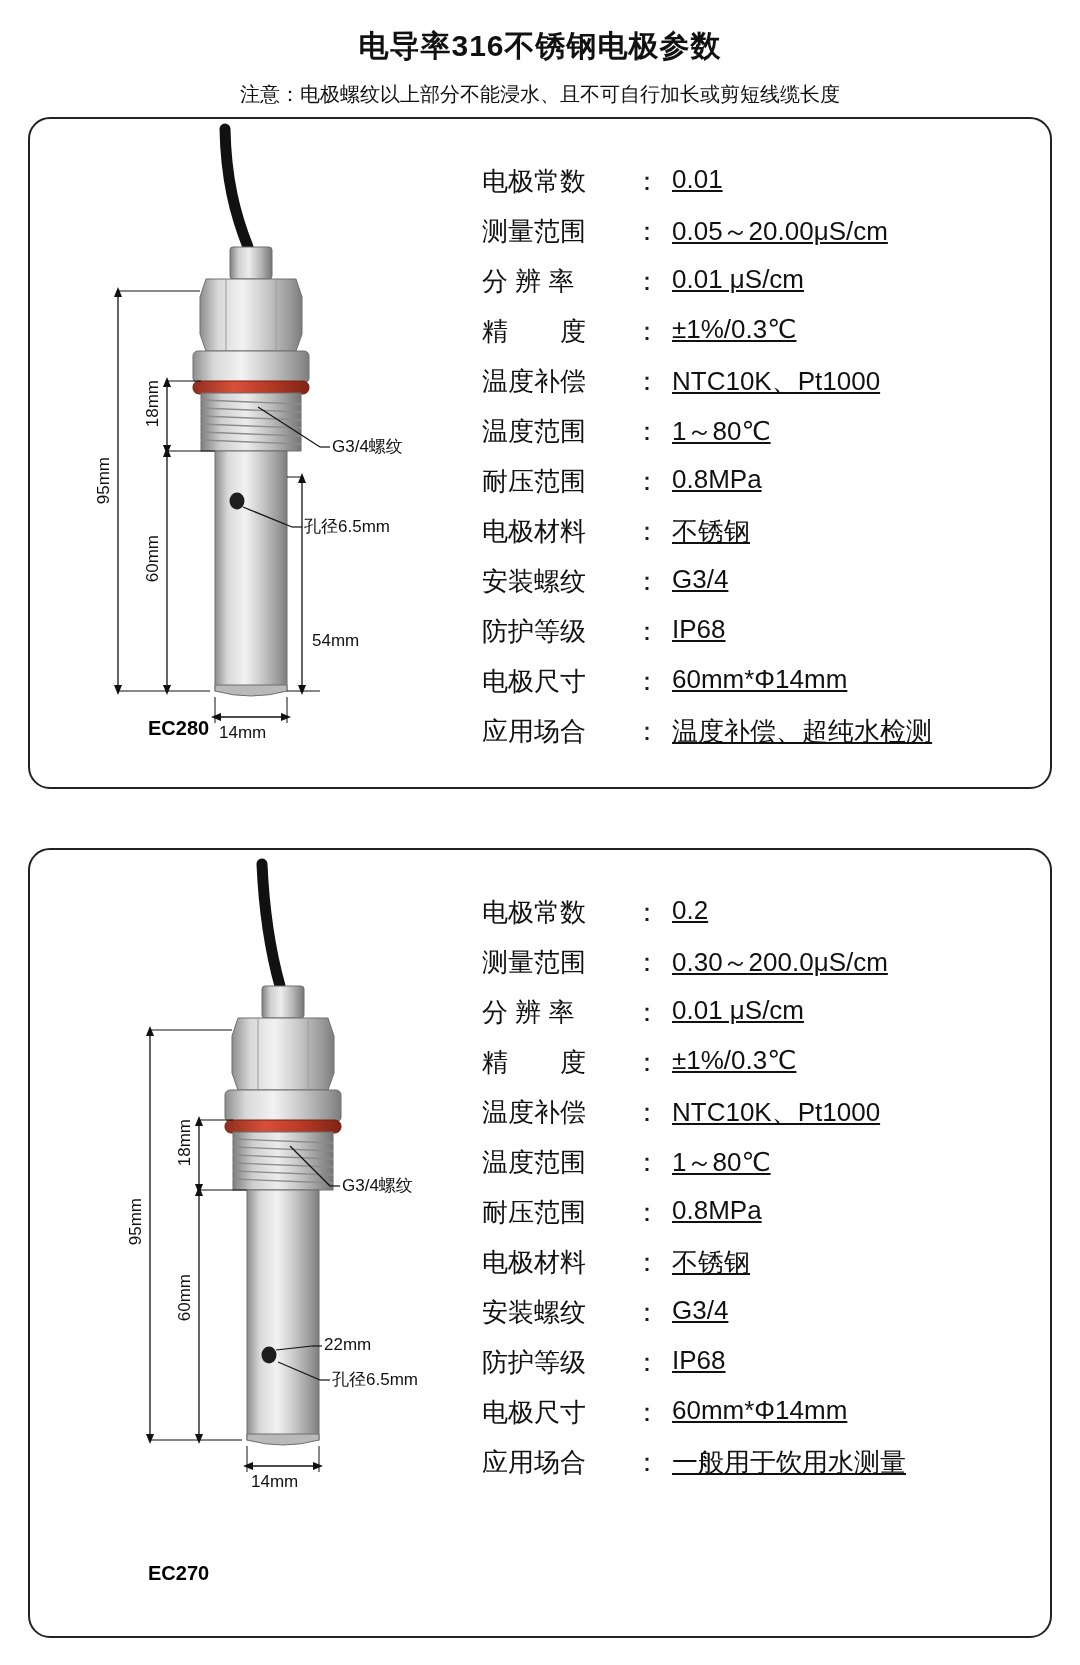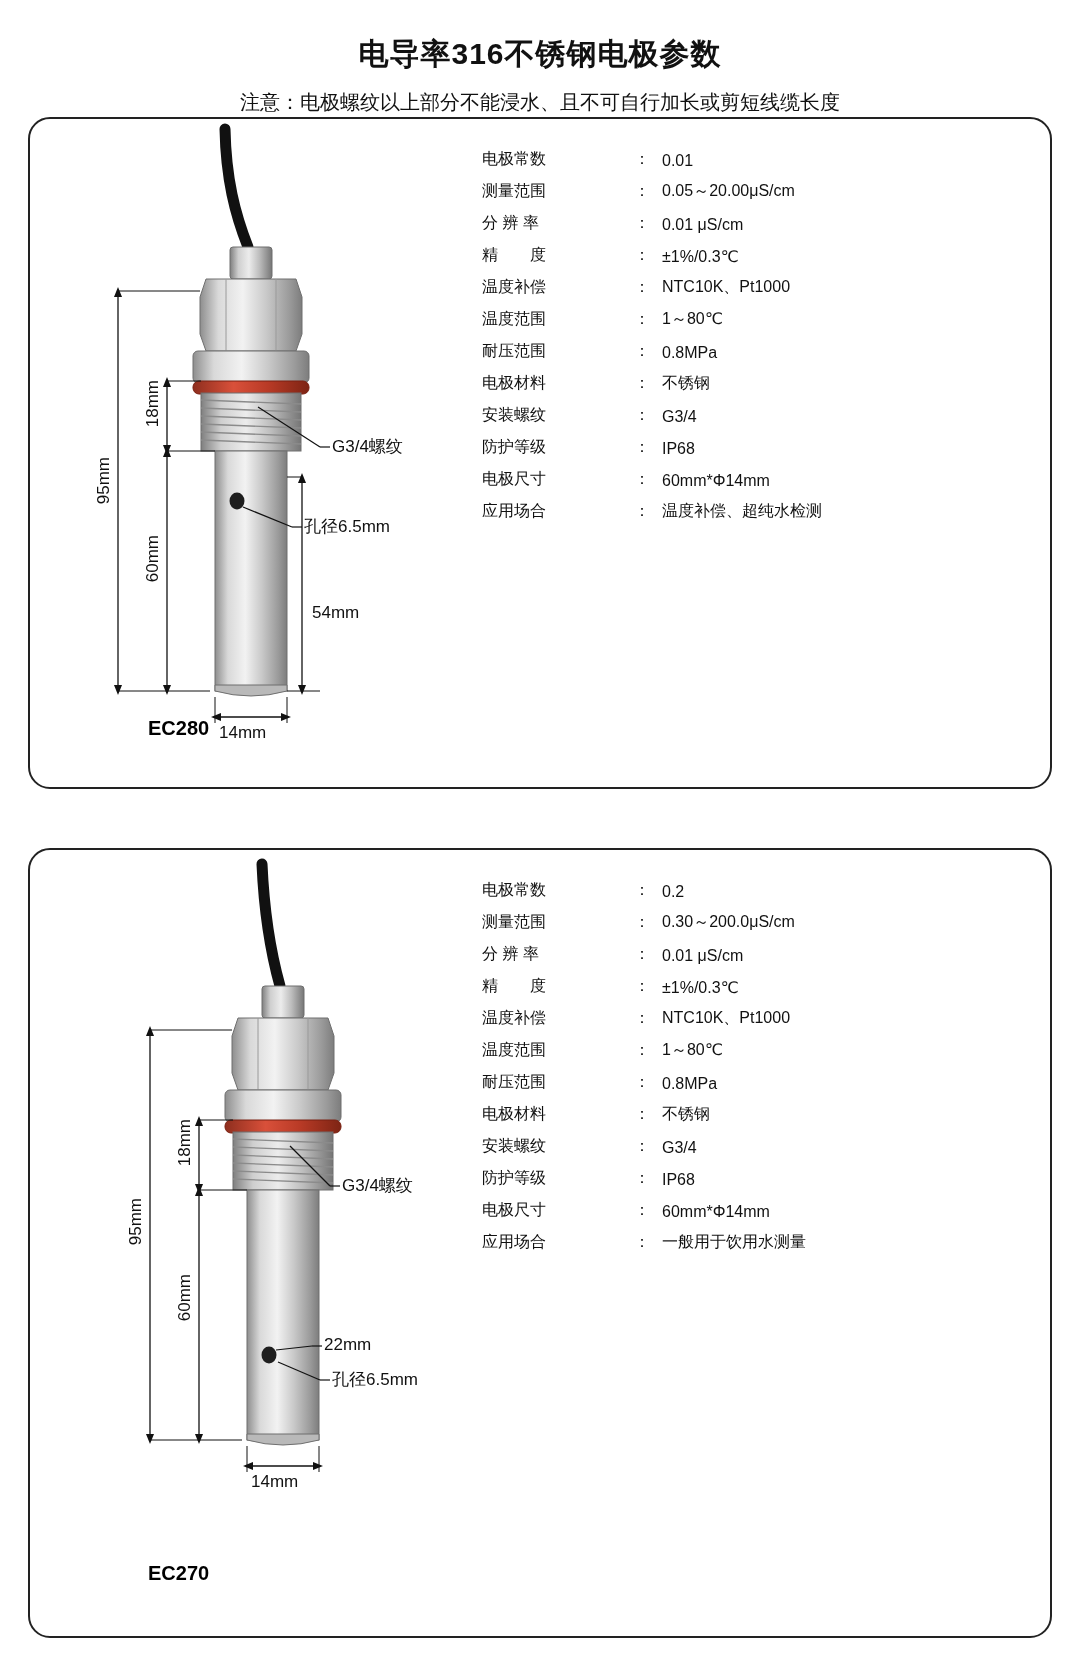--- a/index.html
+++ b/index.html
@@ -12,21 +12,21 @@
     height: 1665px;
     font-family: "Liberation Sans", "DejaVu Sans", sans-serif;
     color: #1a1a1a;
     overflow: hidden;
   }
   .page {
     width: 1080px;
     height: 1665px;
     position: relative;
     box-sizing: border-box;
-    padding: 12px;
+    padding: 4px;
   }
   .header {
     text-align: center;
     padding-top: 22px;
   }
   .main-title {
     font-size: 30px;
     font-weight: bold;
     letter-spacing: 1px;
     color: #111;
@@ -76,37 +76,39 @@
   
   .specs {
     position: absolute;
     top: 30px;
     left: 452px;
     width: 560px;
   }
   #specs-2 { top: 30px; }
   .spec-row {
     display: flex;
-    align-items: flex-end;
+    align-items: flex-start;
     margin-bottom: 11px;
-    font-size: 16px;
+    font-size: 26px;
     white-space: nowrap;
+    margin-top: 15px;
   }
   .spec-label {
     width: 152px;
     flex: 0 0 152px;
     color: #111;
     letter-spacing: 0px;
   }
   .spec-colon {
     flex: 0 0 auto;
     margin-right: 12px;
   }
   .spec-value {
     color: #111;
+    text-decoration: underline;
   }
 
   
   .dim {
     position: absolute;
     font-size: 17px;
     color: #111;
     white-space: nowrap;
   }
   .dim.vert {
@@ -225,21 +227,21 @@
           <line x1="228" y1="288" x2="290" y2="328" stroke="#111" stroke-width="1.2"></line>
           <line x1="290" y1="328" x2="300" y2="328" stroke="#111" stroke-width="1.2"></line>
 
           <line x1="213" y1="388" x2="262" y2="408" stroke="#111" stroke-width="1.2"></line>
           <line x1="262" y1="408" x2="272" y2="408" stroke="#111" stroke-width="1.2"></line>
         </svg>
 
         <div class="dim vert" id="d1-95" style="left:64px; top:338px;">95mm</div>
         <div class="dim vert" id="d1-18" style="left:113px; top:261px;">18mm</div>
         <div class="dim vert" id="d1-60" style="left:113px; top:416px;">60mm</div>
-        <div class="dim" style="left:282px; top:484px;">54mm</div>
+        <div class="dim" style="left:282px; top:512px;">54mm</div>
         <div class="dim" style="left:189px; top:604px;">14mm</div>
         <div class="callout" style="left:302px; top:316px;">G3/4螺纹</div>
         <div class="callout" style="left:274px; top:396px;">孔径6.5mm</div>
 
         <div class="model-label" id="model-1">EC280</div>
       </div>
 
       <div class="specs" id="specs-1">
         <div class="spec-row">
           <span class="spec-label">电极常数</span>

